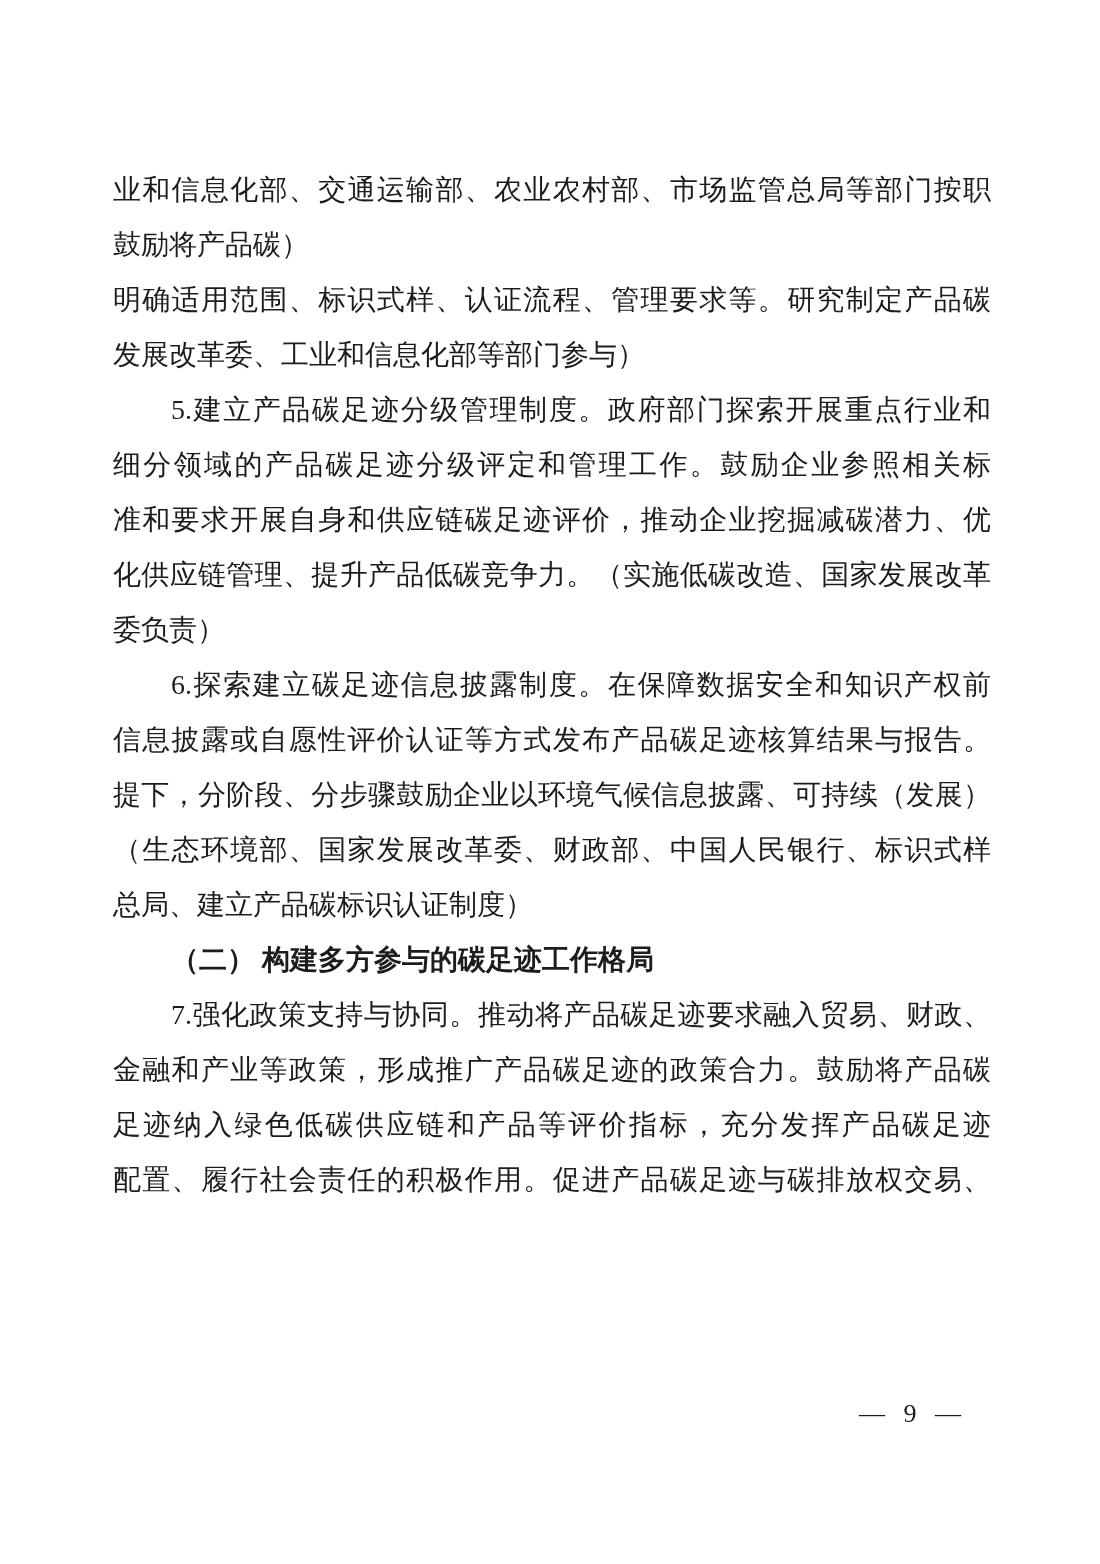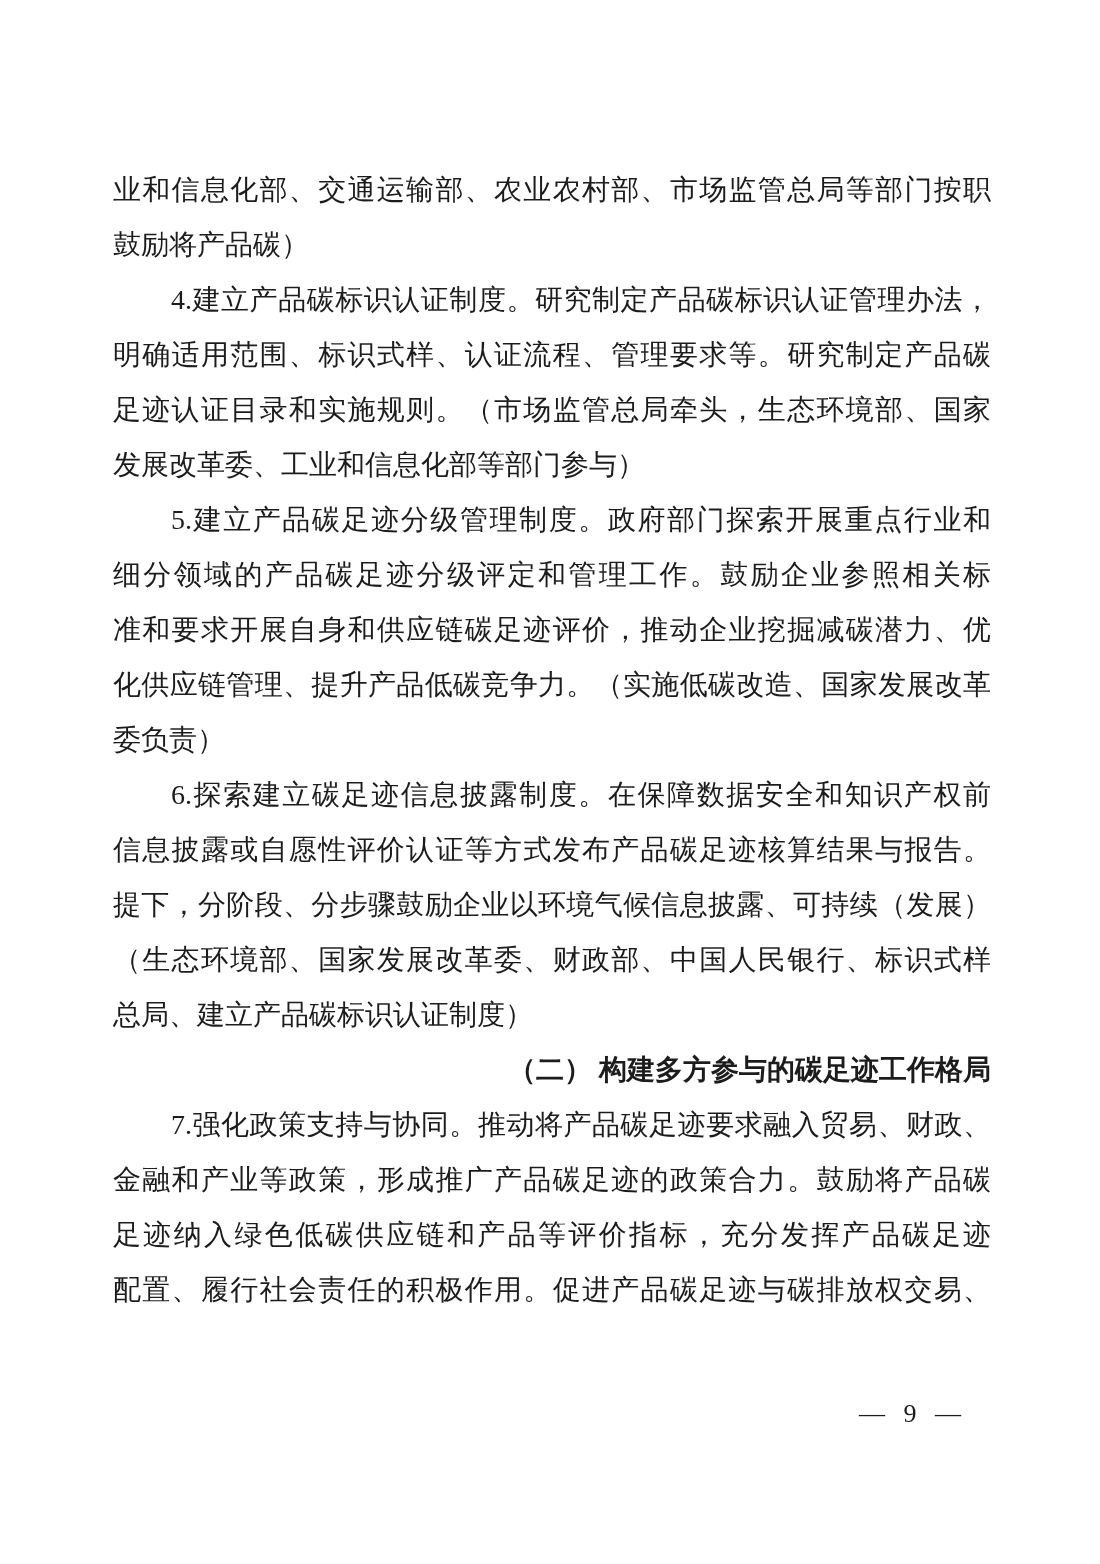--- a/index.html
+++ b/index.html
@@ -36,43 +36,40 @@
     text-align: justify;
     text-align-last: justify;
     text-justify: inter-character;
   }
   
   .line.indent {
     text-indent: 58px;
   }
   .line.bold {
     font-weight: 700;
-    text-align: right;
   }
   .page-number {
     position: absolute;
     top: 1392px;
     right: 133px;
     height: 44px;
     line-height: 44px;
     font-size: 26px;
     letter-spacing: 6px;
     color: #1c1c1c;
   }
 </style>
 </head>
 <body>
 
 <div class="page">
   <div class="text-block">
     <div class="line j">业和信息化部、交通运输部、农业农村部、市场监管总局等部门按职</div>
     <div class="line">鼓励将产品碳）</div>
-    <div class="line j indent">4.建立产品碳标识认证制度。研究制定产品碳标识认证管理办法，</div>
     <div class="line j">明确适用范围、标识式样、认证流程、管理要求等。研究制定产品碳</div>
-    <div class="line j">足迹认证目录和实施规则。（市场监管总局牵头，生态环境部、国家</div>
     <div class="line">发展改革委、工业和信息化部等部门参与）</div>
     <div class="line j indent">5.建立产品碳足迹分级管理制度。政府部门探索开展重点行业和</div>
     <div class="line j">细分领域的产品碳足迹分级评定和管理工作。鼓励企业参照相关标</div>
     <div class="line j">准和要求开展自身和供应链碳足迹评价，推动企业挖掘减碳潜力、优</div>
     <div class="line j">化供应链管理、提升产品低碳竞争力。（实施低碳改造、国家发展改革</div>
     <div class="line">委负责）</div>
     <div class="line j indent">6.探索建立碳足迹信息披露制度。在保障数据安全和知识产权前</div>
     <div class="line j">信息披露或自愿性评价认证等方式发布产品碳足迹核算结果与报告。</div>
     <div class="line j">提下，分阶段、分步骤鼓励企业以环境气候信息披露、可持续（发展）</div>
     <div class="line j">（生态环境部、国家发展改革委、财政部、中国人民银行、标识式样</div>

